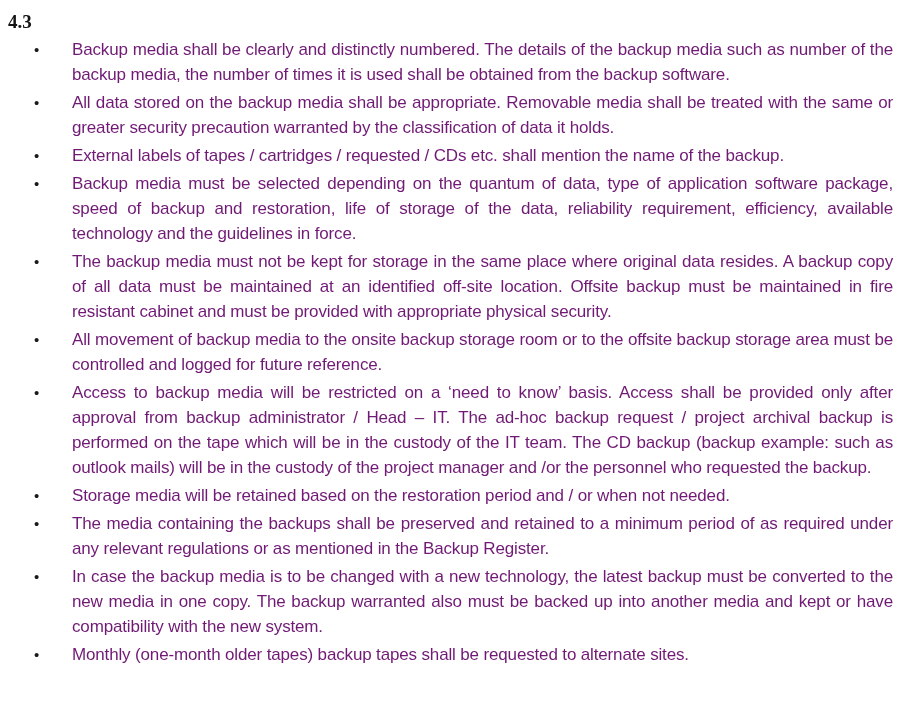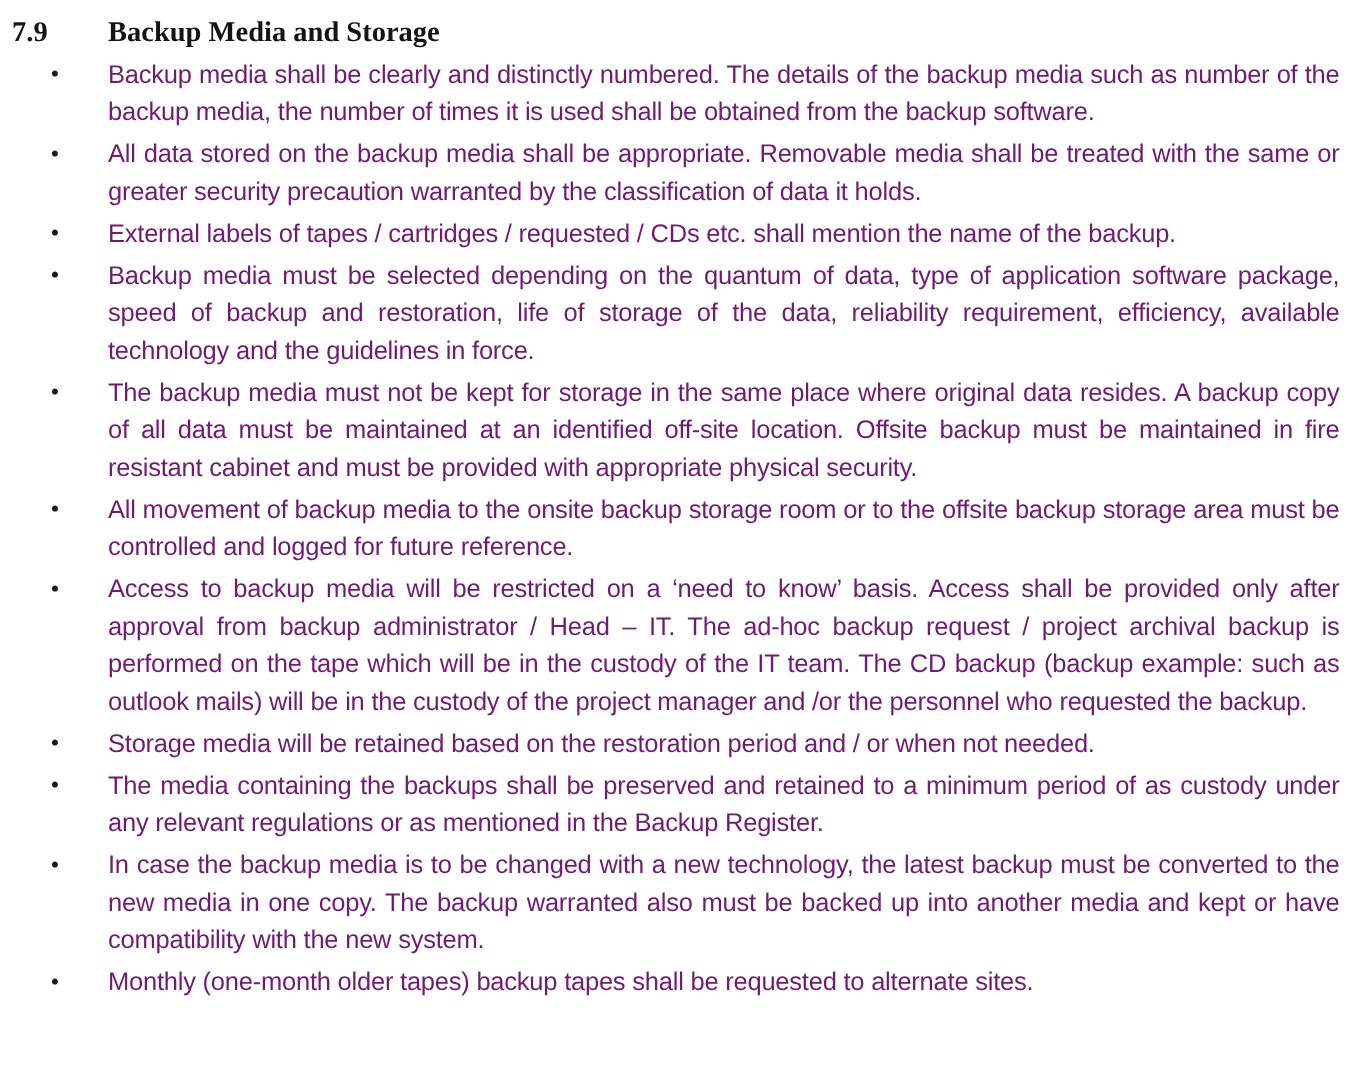--- a/index.html
+++ b/index.html
@@ -69,22 +69,21 @@
     text-align: justify;
     color: #701a75;
   }
 </style>
 </head>
 <body>
 
 <div class="page">
 
   <div class="heading-row">
-    <span class="sec-num">7.9</span>
-    <h1 class="sec-title">Backup Media and Storage</h1>
+    <span class="sec-num">4.3</span>
   </div>
 
   <ul class="bullet-list">
     <li class="bullet-item">
       <span class="marker">•</span>
       <p class="bullet-text">Backup media shall be clearly and distinctly numbered. The details of the backup media such as number of the backup media, the number of times it is used shall be obtained from the backup software.</p>
     </li>
     <li class="bullet-item">
       <span class="marker">•</span>
       <p class="bullet-text">All data stored on the backup media shall be appropriate. Removable media shall be treated with the same or greater security precaution warranted by the classification of data it holds.</p>
@@ -108,21 +107,21 @@
     <li class="bullet-item">
       <span class="marker">•</span>
       <p class="bullet-text">Access to backup media will be restricted on a ‘need to know’ basis. Access shall be provided only after approval from backup administrator / Head – IT. The ad-hoc backup request / project archival backup is performed on the tape which will be in the custody of the IT team. The CD backup (backup example: such as outlook mails) will be in the custody of the project manager and /or the personnel who requested the backup.</p>
     </li>
     <li class="bullet-item">
       <span class="marker">•</span>
       <p class="bullet-text">Storage media will be retained based on the restoration period and / or when not needed.</p>
     </li>
     <li class="bullet-item">
       <span class="marker">•</span>
-      <p class="bullet-text">The media containing the backups shall be preserved and retained to a minimum period of as custody under any relevant regulations or as mentioned in the Backup Register.</p>
+      <p class="bullet-text">The media containing the backups shall be preserved and retained to a minimum period of as required under any relevant regulations or as mentioned in the Backup Register.</p>
     </li>
     <li class="bullet-item">
       <span class="marker">•</span>
       <p class="bullet-text">In case the backup media is to be changed with a new technology, the latest backup must be converted to the new media in one copy. The backup warranted also must be backed up into another media and kept or have compatibility with the new system.</p>
     </li>
     <li class="bullet-item">
       <span class="marker">•</span>
       <p class="bullet-text">Monthly (one-month older tapes) backup tapes shall be requested to alternate sites.</p>
     </li>
   </ul>

